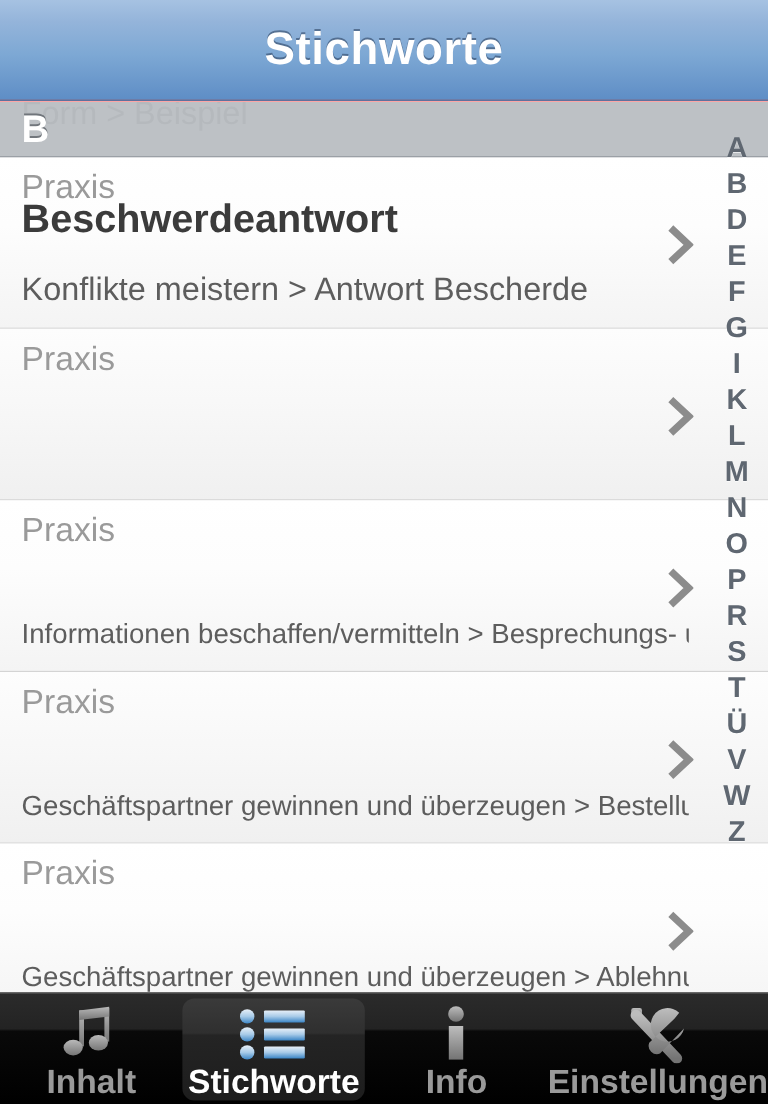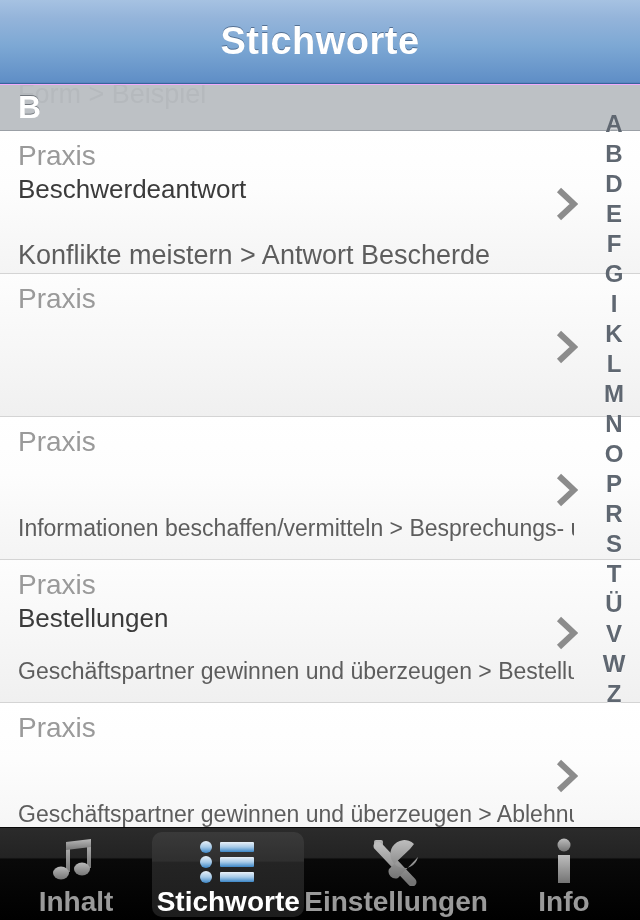--- a/index.html
+++ b/index.html
@@ -2,21 +2,21 @@
 <html><head>
 <meta charset="utf-8">
 <style>
   * { margin:0; padding:0; box-sizing:border-box; }
   html, body {
     width:640px; height:920px;
     font-family:"Liberation Sans", sans-serif;
     background:#ffffff;
     overflow:hidden;
   }
-  #app { position:relative; width:640px; height:920px; overflow:hidden; background:#f0abfc; }
+  #app { position:relative; width:640px; height:920px; overflow:hidden; background:#fca5a5; }
 
   
   .navbar {
     position:absolute; top:0; left:0; width:640px; height:84px;
     background:linear-gradient(to bottom,#a6c2e2 0%, #94b4da 22%, #7da8d4 55%, #5f8ec6 99%, #4b7bb5 100%);
     border-bottom:1px solid #38659c;
     display:flex; align-items:center; justify-content:center;
   }
   .navbar-title {
     font-size:38px; font-weight:bold; color:#ffffff;
@@ -62,25 +62,25 @@
     text-align:right;
   }
   .row:nth-child(even) {
     background:linear-gradient(to bottom,#fdfdfd 0%, #f7f7f7 50%, #f0f0f0 100%);
   }
   .row-category {
     position:absolute; left:18px; top:9px;
     font-size:28px; color:#9a9a9a; white-space:nowrap;
   }
   .row-title {
-    position:absolute; left:18px; top:43px;
-    font-size:26px; font-weight:normal; color:#3b3b3b; white-space:nowrap;
+    position:absolute; left:18px; top:32px;
+    font-size:33px; font-weight:bold; color:#3b3b3b; white-space:nowrap;
   }
   .row-path {
-    position:absolute; left:18px; top:109px;
+    position:absolute; left:18px; top:95px;
     font-size:27px; color:#5d5d5d; white-space:nowrap;
     max-width:556px; overflow:hidden;
   }
   .row-path.shrink { font-size:23px; top:98px; }
   .chevron {
     position:absolute; right:62px; top:56px;
     width:22px; height:34px;
   }
   .chevron svg { display:block; }
 
@@ -171,21 +171,20 @@
         <div class="row-path shrink">Informationen beschaffen/vermitteln &gt; Besprechungs- und Akt…</div>
         <div class="chevron">
           <svg width="22" height="34" viewBox="0 0 22 34">
               <polyline points="3,3 18,17 3,31" fill="none" stroke="#8c8c8c" stroke-width="6" stroke-linecap="butt" stroke-linejoin="miter"></polyline>
             </svg>
         </div>
       </div>
 
       <div class="row">
         <div class="row-category">Praxis</div>
-        <div class="row-title">Bestellungen</div>
         <div class="row-path shrink">Geschäftspartner gewinnen und überzeugen &gt; Bestellungen/A…</div>
         <div class="chevron">
           <svg width="22" height="34" viewBox="0 0 22 34">
               <polyline points="3,3 18,17 3,31" fill="none" stroke="#8c8c8c" stroke-width="6" stroke-linecap="butt" stroke-linejoin="miter"></polyline>
             </svg>
         </div>
       </div>
 
       <div class="row">
         <div class="row-category">Praxis</div>
@@ -270,53 +269,53 @@
             </g>
           </svg>
         </div>
         <div class="tab-label">Stichworte</div>
       </div>
     </div>
 
     <div class="tab">
       <div class="tab-inner">
         <div class="tab-icon">
+          <svg width="30" height="48" viewBox="0 0 30 48">
+            <defs>
+                <linearGradient id="gInactive3" x1="0" y1="0" x2="0" y2="1">
+              <stop offset="0" stop-color="#bdbdbd"></stop>
+                  <stop offset="1" stop-color="#747474"></stop>
+            </linearGradient>
+              </defs>
+            <g fill="url(#gInactive3)">
+              <circle cx="15" cy="7" r="6.5"></circle>
+              <rect x="9" y="17" width="12" height="28"></rect>
+            </g>
+          </svg>
+        </div>
+        <div class="tab-label">Info</div>
+      </div>
+    </div>
+
+    <div class="tab">
+      <div class="tab-inner">
+        <div class="tab-icon">
           <svg width="56" height="48" viewBox="0 0 56 48">
             <defs>
                 <linearGradient id="gInactive2" x1="0" y1="0" x2="0" y2="1">
               <stop offset="0" stop-color="#bdbdbd"></stop>
                   <stop offset="1" stop-color="#747474"></stop>
             </linearGradient>
               </defs>
             <g fill="url(#gInactive2)" stroke="url(#gInactive2)">
               <rect x="6" y="2" width="9" height="9" rx="2" stroke-width="0"></rect>
               <path d="M10 8 L44 44" stroke-width="9" stroke-linecap="round" fill="none"></path>
               <path d="M46 6 a14 14 0 1 0 4 13 L30 40 a7 7 0 0 1 -9 -9 L42 11 z" stroke-width="0"></path>
               <path d="M44 5 L38 12 L44 18 L50 12 z" fill="#000" stroke-width="0" opacity="0"></path>
             </g>
           </svg>
         </div>
         <div class="tab-label">Einstellungen</div>
       </div>
     </div>
 
-    <div class="tab">
-      <div class="tab-inner">
-        <div class="tab-icon">
-          <svg width="30" height="48" viewBox="0 0 30 48">
-            <defs>
-                <linearGradient id="gInactive3" x1="0" y1="0" x2="0" y2="1">
-              <stop offset="0" stop-color="#bdbdbd"></stop>
-                  <stop offset="1" stop-color="#747474"></stop>
-            </linearGradient>
-              </defs>
-            <g fill="url(#gInactive3)">
-              <circle cx="15" cy="7" r="6.5"></circle>
-              <rect x="9" y="17" width="12" height="28"></rect>
-            </g>
-          </svg>
-        </div>
-        <div class="tab-label">Info</div>
-      </div>
-    </div>
-
   </div>
 </div>
 
 </body></html>

